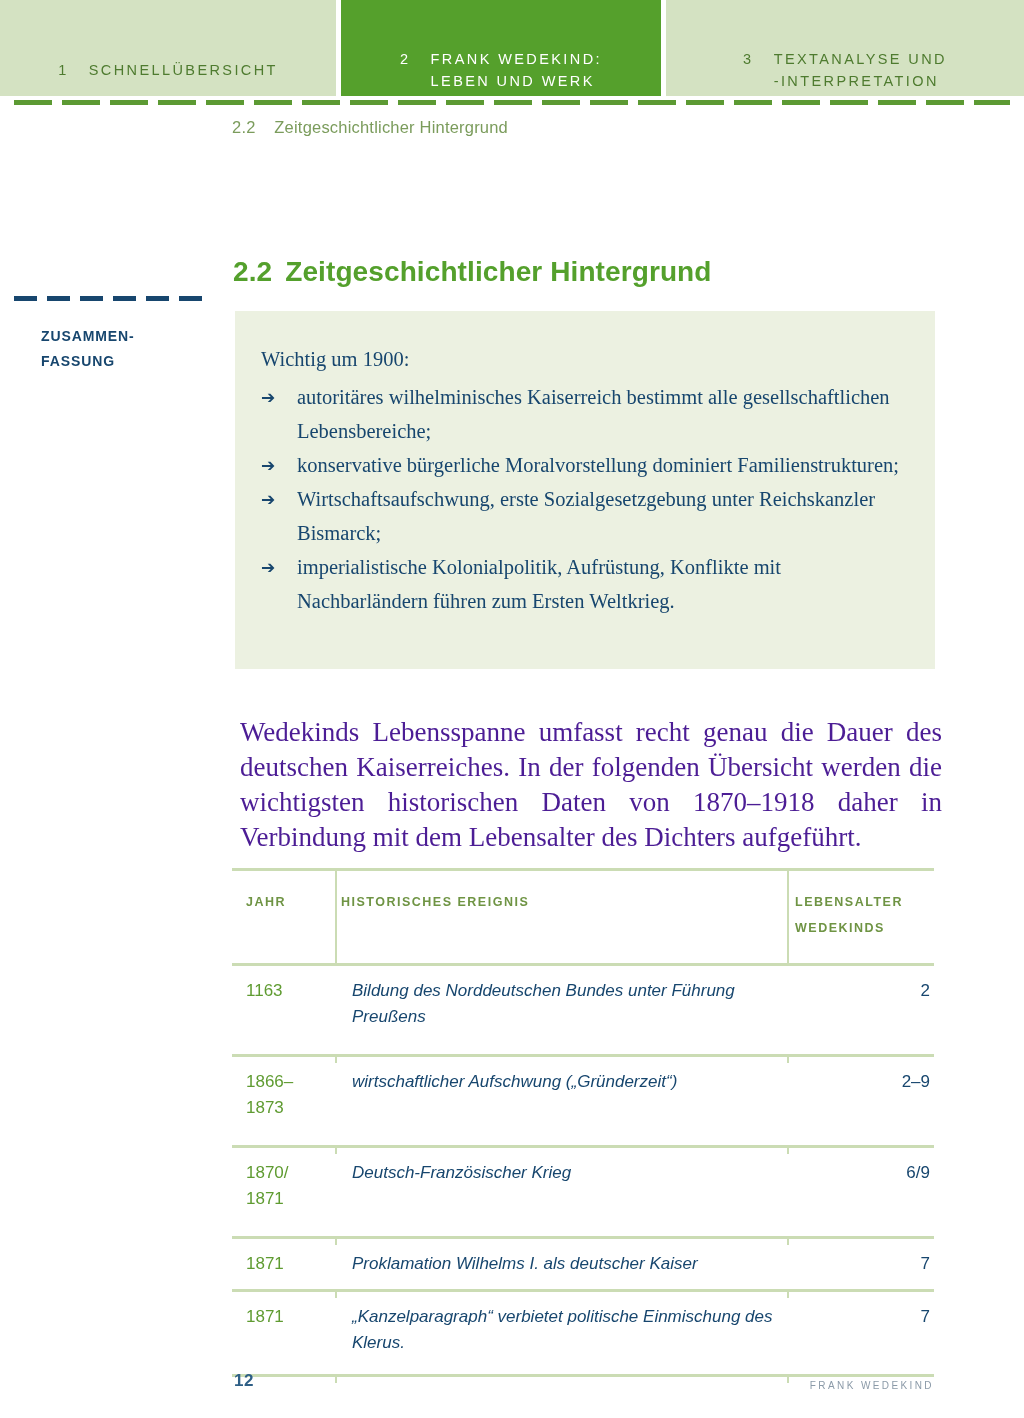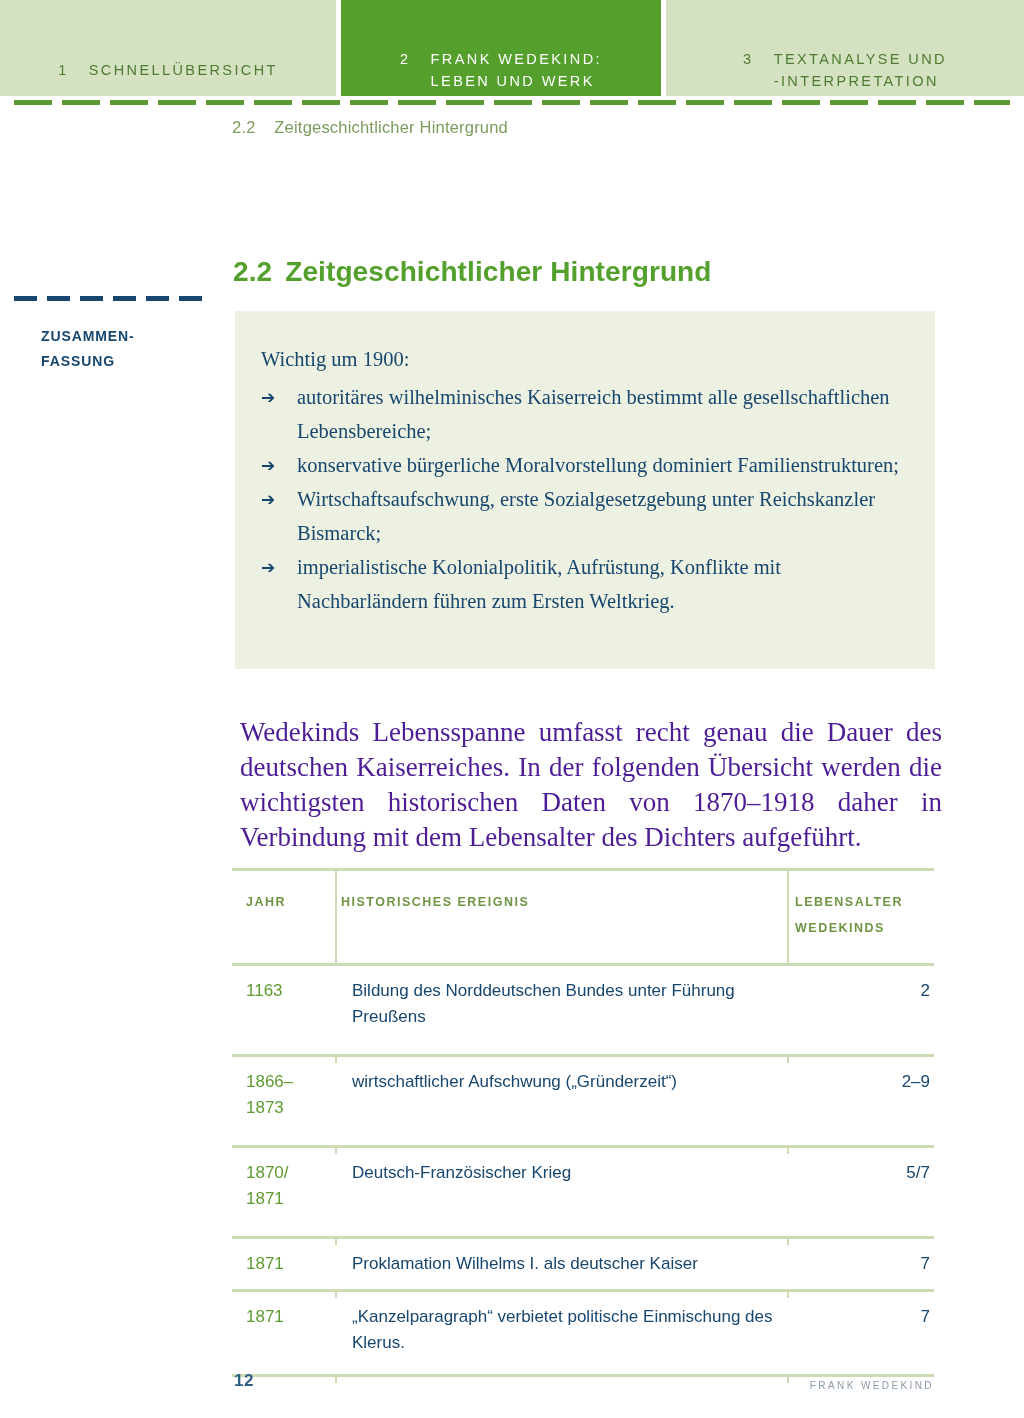--- a/index.html
+++ b/index.html
@@ -214,21 +214,21 @@
     vertical-align: top;
     border-bottom: 3px solid #cbdcb4;
     line-height: 26px;
     padding: 12px 0 24px 0;
   }
   .history-table tbody td.td-year {
     color: #5f9b31;
     padding-left: 14px;
     white-space: pre-line;
   }
-  .history-table tbody td.td-event { padding-left: 16px; }
+  .history-table tbody td.td-event { padding-left: 16px; font-style: italic; }
   .history-table tbody td.td-age {
     text-align: right;
     padding-right: 4px;
   }
   .history-table tbody tr.compact td { padding-bottom: 12px; }
   .history-table tbody tr:last-child td { padding-bottom: 18px; }
 
   
   .history-table tbody td.td-year,
   .history-table tbody td.td-event {
@@ -355,21 +355,21 @@
     <tr>
       <td class="td-year">1866–
 1873</td>
       <td class="td-event">wirtschaftlicher Aufschwung („Gründerzeit“)</td>
       <td class="td-age">2–9</td>
     </tr>
     <tr>
       <td class="td-year">1870/
 1871</td>
       <td class="td-event">Deutsch-Französischer Krieg</td>
-      <td class="td-age">5/7</td>
+      <td class="td-age">6/9</td>
     </tr>
     <tr class="compact">
       <td class="td-year">1871</td>
       <td class="td-event">Proklamation Wilhelms I. als deutscher Kaiser</td>
       <td class="td-age">7</td>
     </tr>
     <tr>
       <td class="td-year">1871</td>
       <td class="td-event">„Kanzelparagraph“ verbietet politische Einmischung des Klerus.</td>
       <td class="td-age">7</td>

